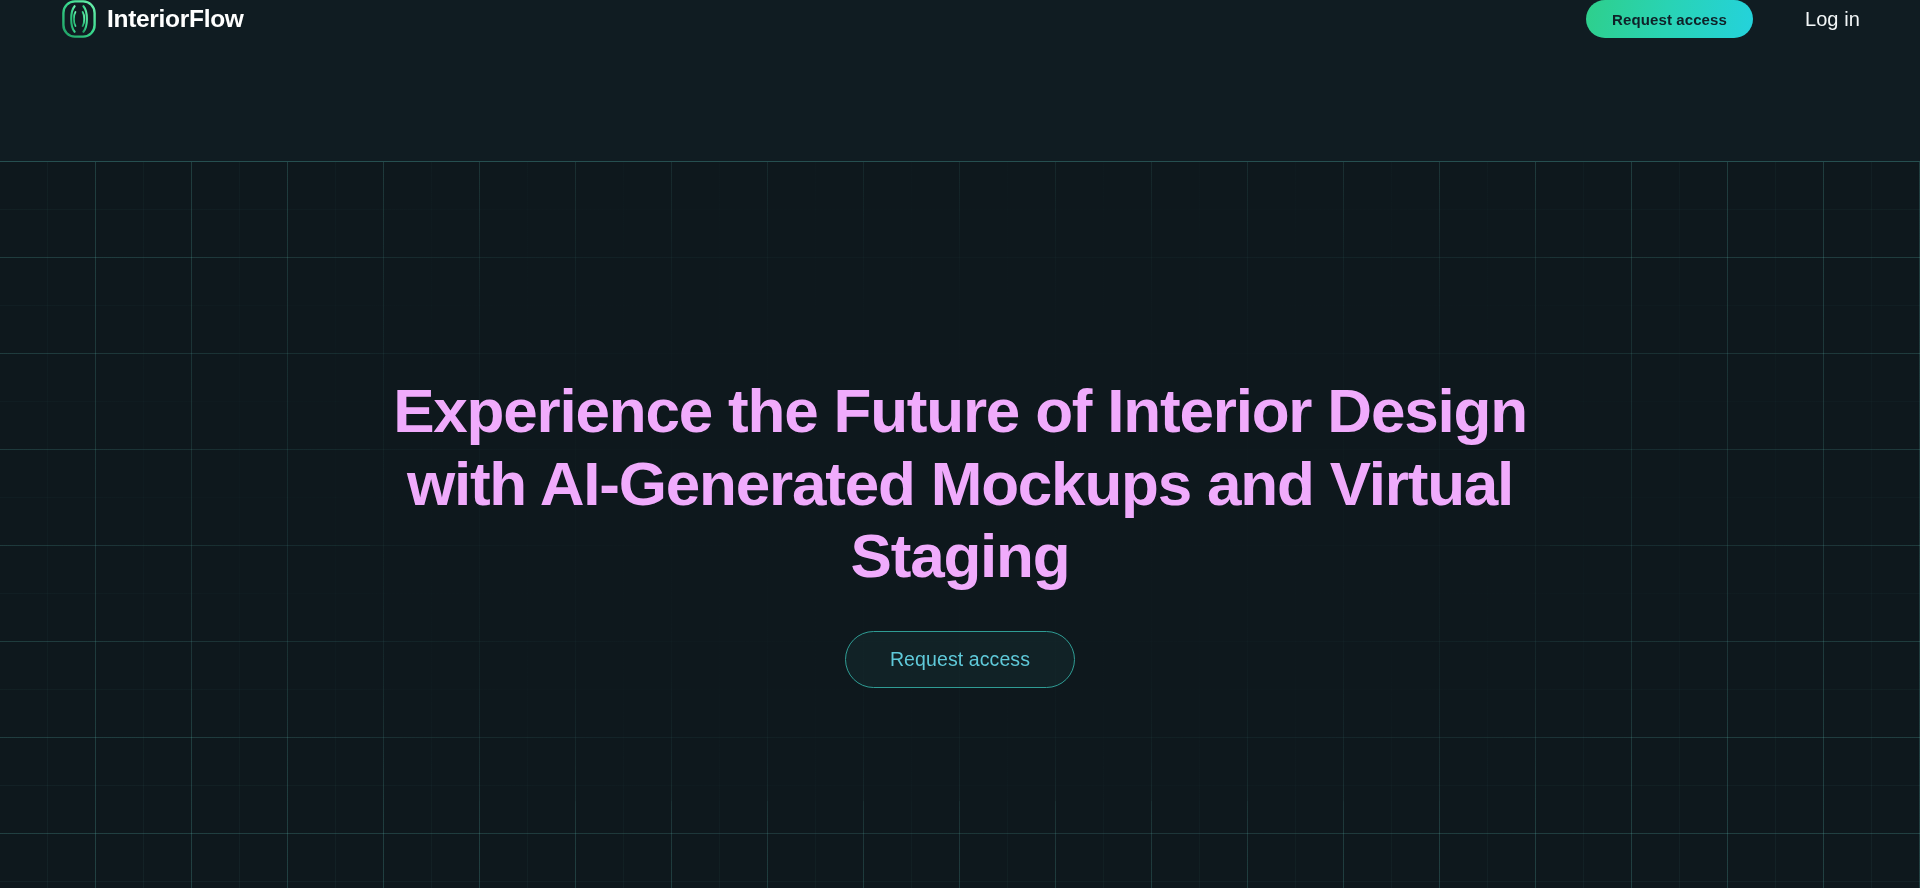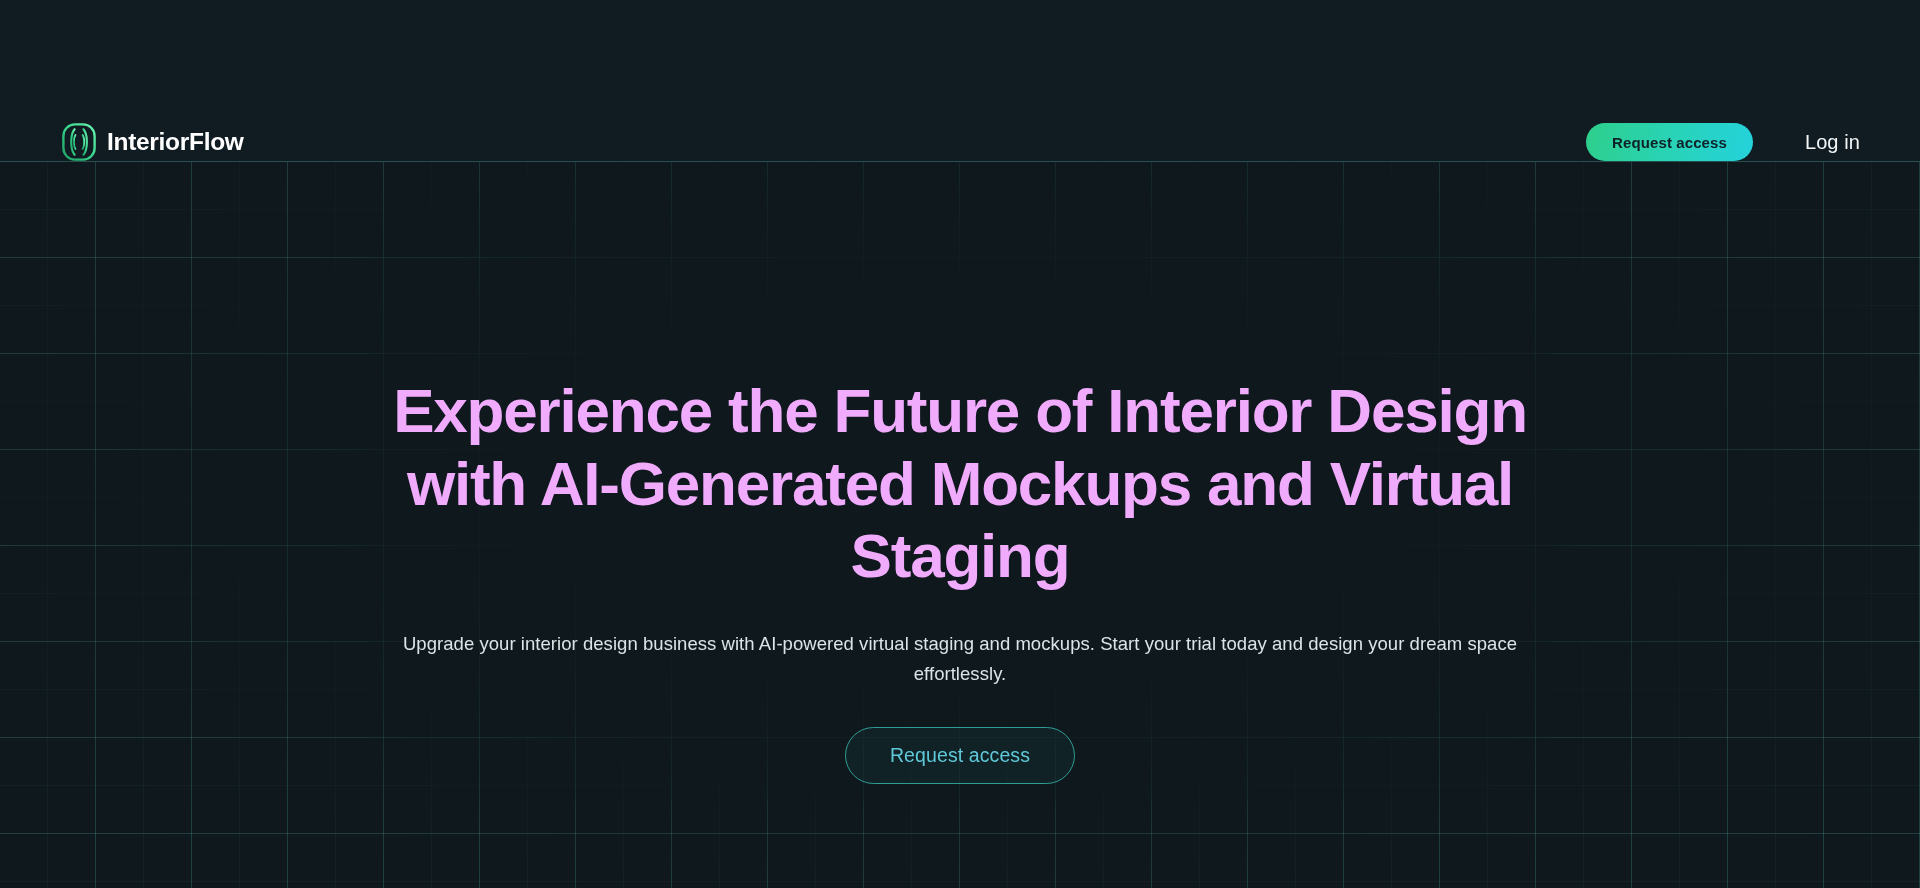--- a/index.html
+++ b/index.html
@@ -24,21 +24,21 @@
     background:#0e181d;
   }
 
   
   .header {
     position:relative;
     z-index:30;
     height:162px;
     background:#101c22;
     display:flex;
-    align-items:flex-end;
+    align-items:flex-start;
     justify-content:space-between;
     padding:0 60px 0 62px;
     border-bottom:1px solid rgba(90,200,190,0.30);
   }
 
   .brand {
     display:flex;
     align-items:center;
     gap:11px;
     cursor:pointer;
@@ -226,21 +226,20 @@
   <section class="hero">
 
     <div class="grid-layer"></div>
     <div class="grid-layer-soft"></div>
     <div class="hero-glow"></div>
 
     <div class="hero-content">
 
       <h1 class="hero-title">Experience the Future of Interior Design with AI-Generated Mockups and Virtual Staging</h1>
 
-      <p class="hero-sub">Upgrade your interior design business with AI-powered virtual staging and mockups. Start your trial today and design your dream space effortlessly.</p>
 
       <div class="hero-cta-wrap">
         <button class="btn-outline">Request access</button>
       </div>
 
     </div>
 
   </section>
 
 </div>

